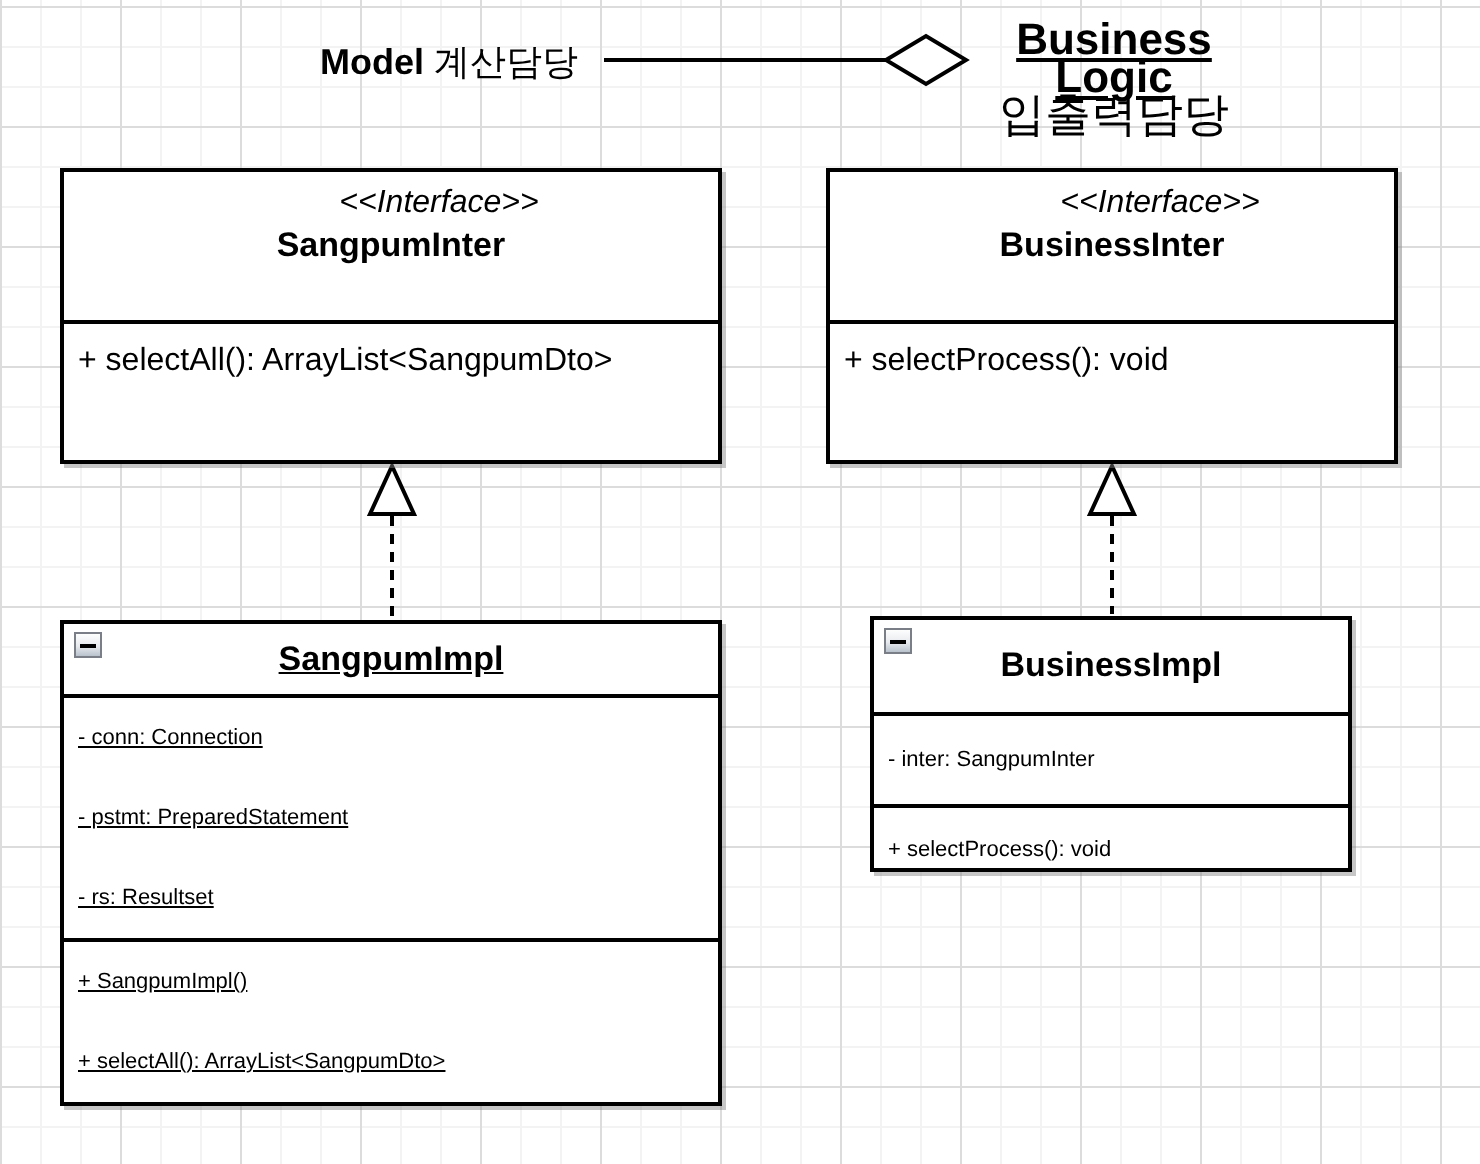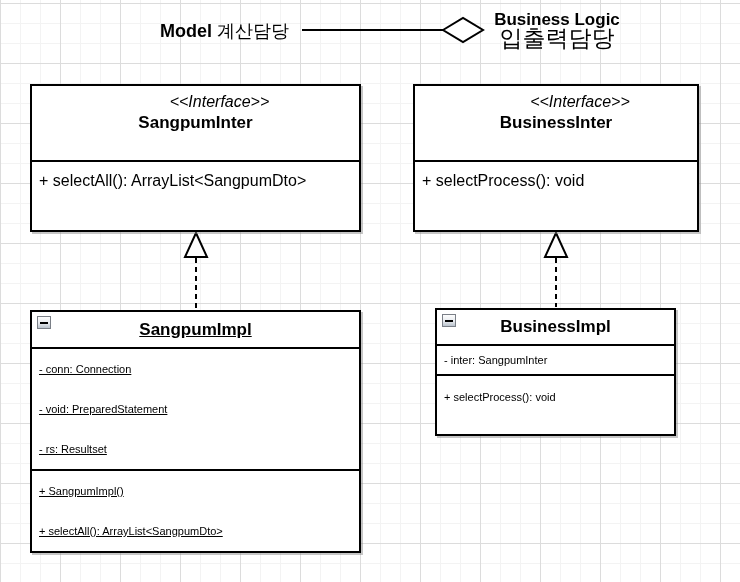--- a/index.html
+++ b/index.html
@@ -88,21 +88,21 @@
     font-size:11px;
     white-space:nowrap;
     box-sizing:border-box;
   }
   .divider{border-top:2px solid #000;}
   
   .edge-label{position:absolute;color:#000;white-space:nowrap;}
   #model-label{left:160px;top:21px;font-size:18px;line-height:20px;}
   #model-label .b{font-weight:bold;}
   #business-label{left:483px;top:10px;width:148px;text-align:center;white-space:normal;}
-  #business-label .l1{font-weight:bold;font-size:17px;line-height:19px;}
+  #business-label .l1{font-weight:bold;font-size:22px;line-height:19px;text-decoration:underline;}
   #business-label .l2{font-size:23px;line-height:19px;}
   svg{position:absolute;left:0;top:0;}
 </style>
 </head>
 <body>
 
 <div id="canvas">
 
   <svg width="740" height="582" viewBox="0 0 740 582">
 
@@ -149,37 +149,37 @@
 
   <div class="uml-box" style="left:30px;top:310px;width:331px;height:243px;text-decoration:underline;">
     <div class="impl-title" style="height:37px;">
       <span class="collapse-icon">
           <span class="minus-glyph"></span>
         </span>
       <span class="class-title">SangpumImpl</span>
     </div>
     <div class="member-section">
       <div class="member-row" style="height:40px;">- conn: Connection</div>
-      <div class="member-row" style="height:40px;">- void: PreparedStatement</div>
+      <div class="member-row" style="height:40px;">- pstmt: PreparedStatement</div>
       <div class="member-row" style="height:40px;">- rs: Resultset</div>
     </div>
     <div class="member-section divider">
       <div class="member-row" style="height:40px;">+ SangpumImpl()</div>
       <div class="member-row" style="height:40px;">+ selectAll(): ArrayList&lt;SangpumDto&gt;</div>
     </div>
   </div>
 
   <div class="uml-box" style="left:435px;top:308px;width:241px;height:128px;">
-    <div class="impl-title" style="height:36px;">
+    <div class="impl-title" style="height:48px;">
       <span class="collapse-icon">
           <span class="minus-glyph"></span>
         </span>
       <span class="class-title">BusinessImpl</span>
     </div>
     <div class="member-section">
-      <div class="member-row" style="height:28px;">- inter: SangpumInter</div>
+      <div class="member-row" style="height:44px;">- inter: SangpumInter</div>
     </div>
     <div class="member-section divider">
       <div class="member-row" style="height:42px;">+ selectProcess(): void</div>
     </div>
   </div>
 
 </div>
 
 </body></html>

